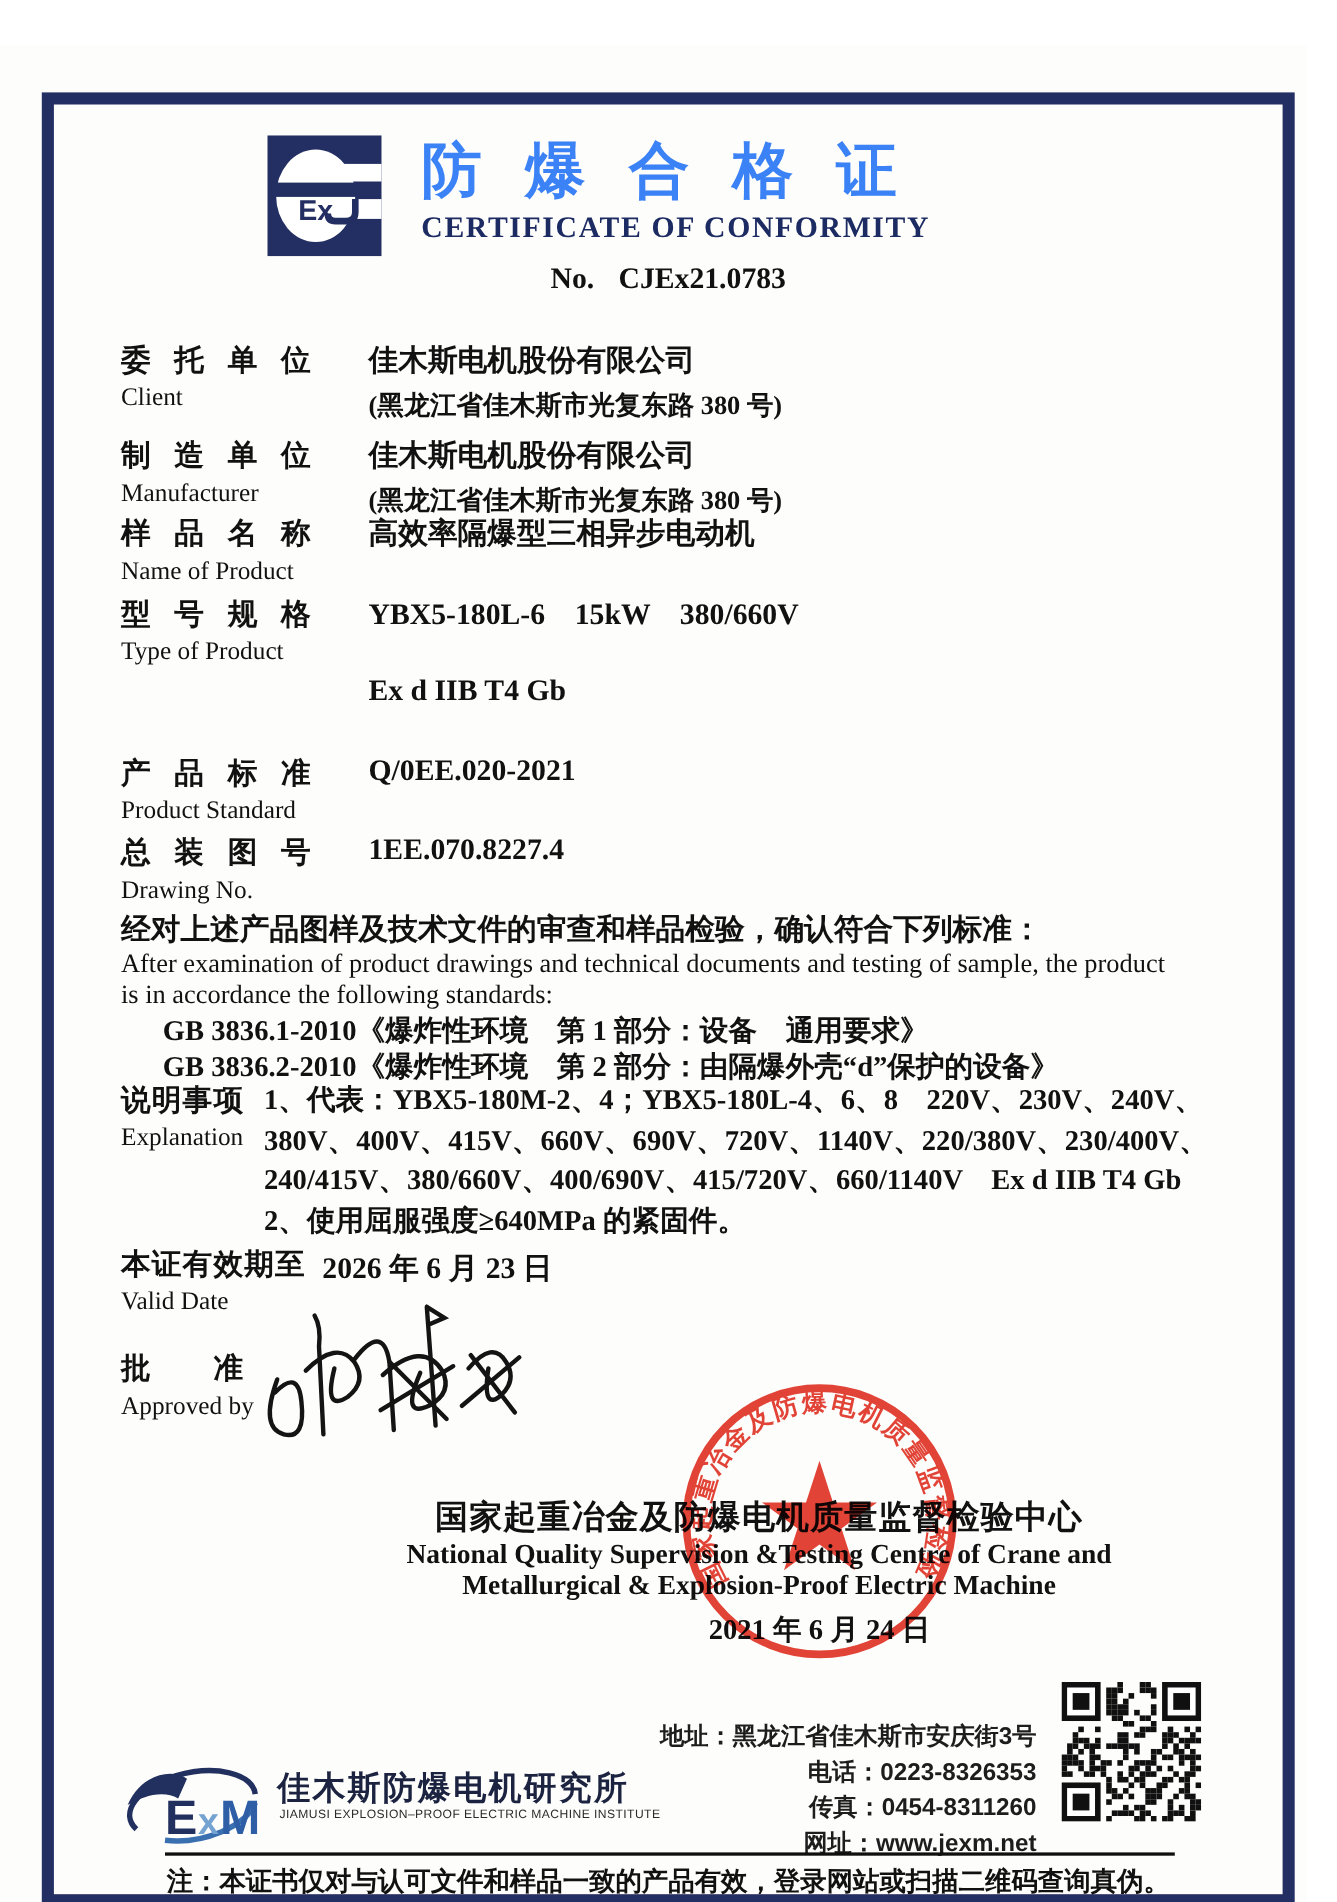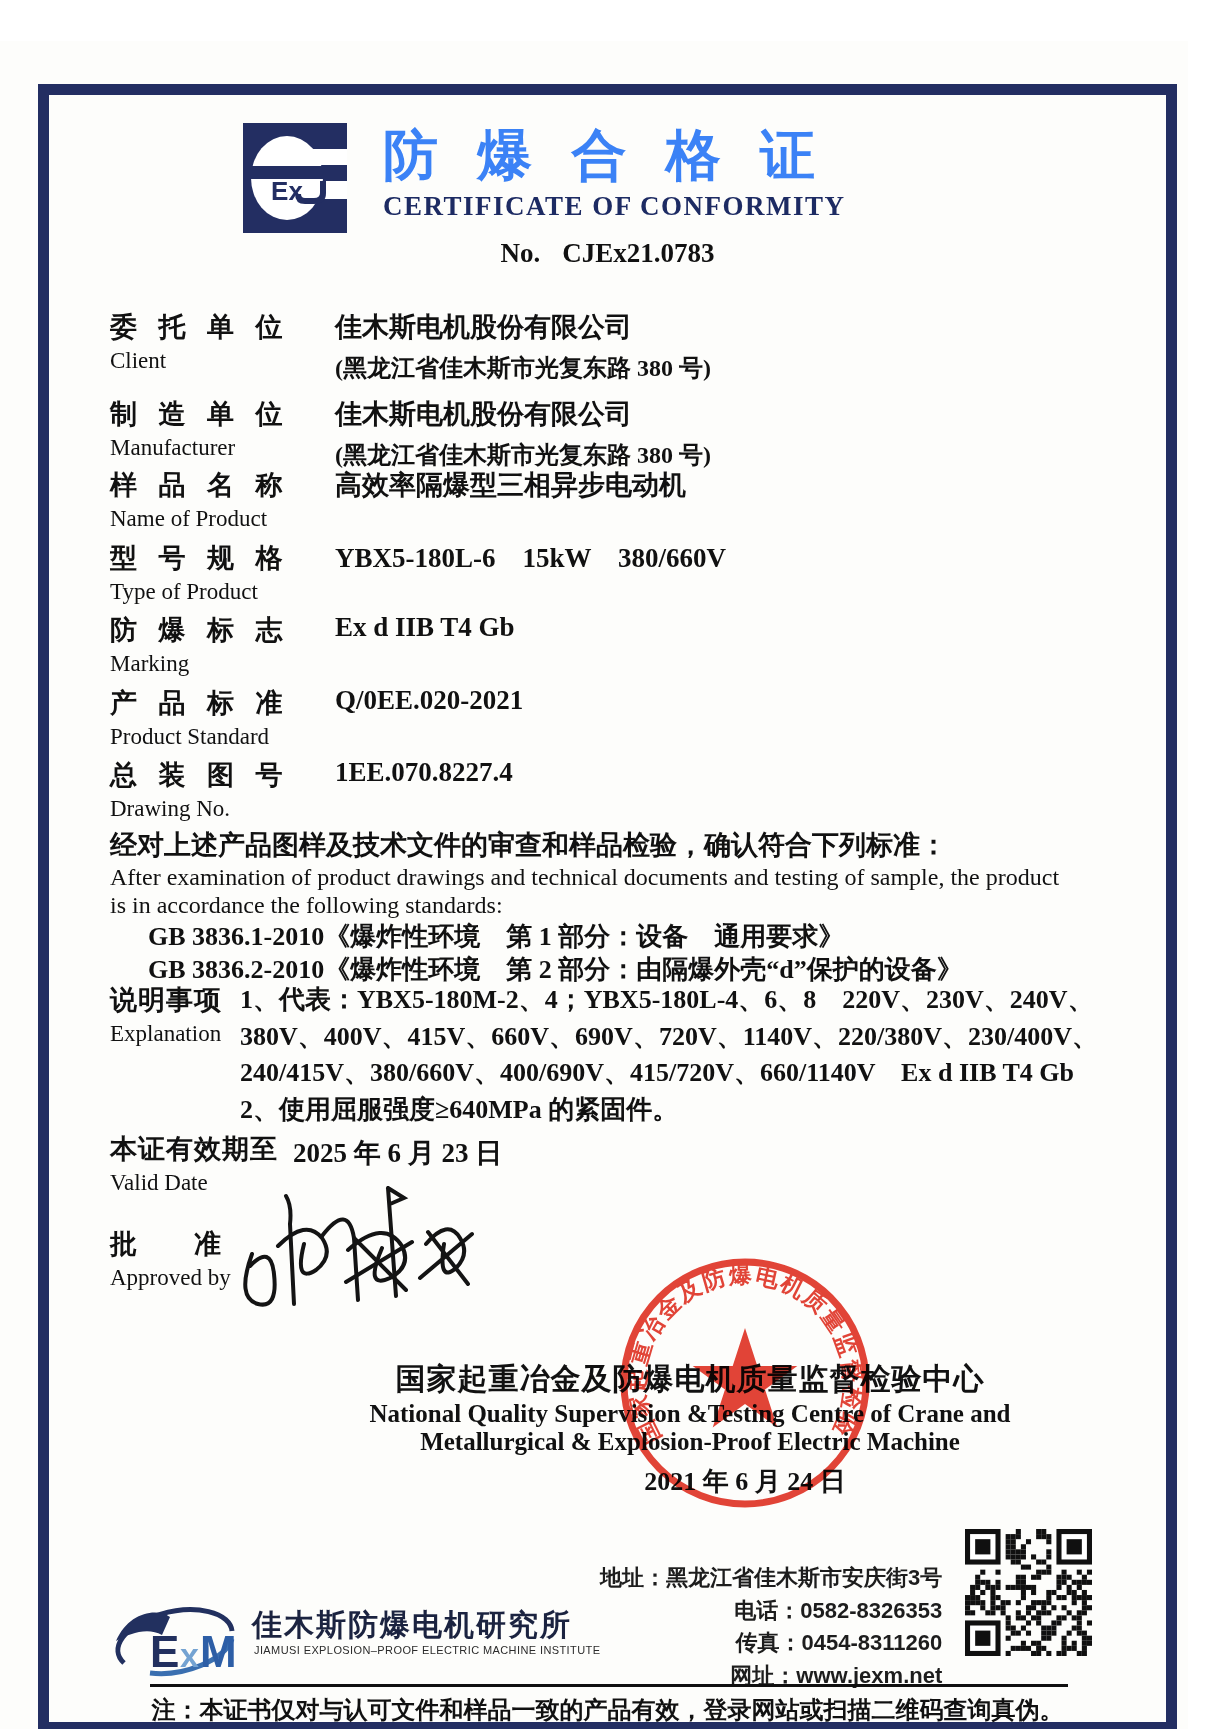--- a/index.html
+++ b/index.html
@@ -101,24 +101,20 @@
   </div>
 
   <div class="abs field-label" style="top:499px">
     <div class="row-label-cn">型 号 规 格</div>
     <div class="row-label-en">Type of Product</div>
   </div>
   <div class="abs field-value" style="top:499px">
     <div class="main">YBX5-180L-6　15kW　380/660V</div>
   </div>
 
-  <div class="abs field-label" style="top:571px">
-    <div class="row-label-cn">防 爆 标 志</div>
-    <div class="row-label-en">Marking</div>
-  </div>
   <div class="abs field-value" style="top:571px">
     <div class="main">Ex d IIB T4 Gb</div>
   </div>
 
   <div class="abs field-label" style="top:644px">
     <div class="row-label-cn">产 品 标 准</div>
     <div class="row-label-en">Product Standard</div>
   </div>
   <div class="abs field-value" style="top:644px">
     <div class="main">Q/0EE.020-2021</div>
@@ -146,21 +142,21 @@
     <div>1、代表：YBX5-180M-2、4；YBX5-180L-4、6、8　220V、230V、240V、</div>
     <div>380V、400V、415V、660V、690V、720V、1140V、220/380V、230/400V、</div>
     <div>240/415V、380/660V、400/690V、415/720V、660/1140V　Ex d IIB T4 Gb</div>
     <div>2、使用屈服强度≥640MPa 的紧固件。</div>
   </div>
 
   <div class="abs field-label" style="top:1090px">
     <div class="row-label-cn" style="letter-spacing:1px">本证有效期至</div>
     <div class="row-label-en">Valid Date</div>
   </div>
-  <div class="abs" style="left:293px;top:1094px;font-size:27px;font-weight:600;white-space:nowrap">2025 年 6 月 23 日</div>
+  <div class="abs" style="left:293px;top:1094px;font-size:27px;font-weight:600;white-space:nowrap">2026 年 6 月 23 日</div>
 
   <div class="abs field-label" style="top:1185px">
     <div class="row-label-cn" style="letter-spacing:1px">批　　准</div>
     <div class="row-label-en">Approved by</div>
   </div>
   <svg class="abs sig-svg" width="270" height="155" viewBox="0 0 270 155">
     <g fill="none" stroke="#141414" stroke-width="4" stroke-linecap="round">
       <path d="M22,88 q-16,44 6,50 q20,5 16,-30 q-3,-30 -24,-8"></path>
       <path d="M56,30 q6,10 4,28 l4,80"></path>
       <path d="M48,80 q28,-28 44,-8 q12,18 -6,32 q-22,14 -12,-26"></path>
@@ -200,21 +196,21 @@
   </svg>
 
   <div class="abs inst-cn">佳木斯防爆电机研究所</div>
   <div class="abs inst-en">JIAMUSI EXPLOSION–PROOF ELECTRIC MACHINE INSTITUTE</div>
 
   <div class="abs contact">
     <div class="c-row">
       <span>地址：</span><span>黑龙江省佳木斯市安庆街3号</span>
     </div>
     <div class="c-row">
-      <span>电话：</span><span>0582-8326353</span>
+      <span>电话：</span><span>0223-8326353</span>
     </div>
     <div class="c-row">
       <span>传真：</span><span>0454-8311260</span>
     </div>
     <div class="c-row">
       <span>网址：</span><span>www.jexm.net</span>
     </div>
   </div>
 
   <svg class="abs" id="qr" style="left:965px;top:1488px" width="127" height="127" viewBox="0 0 25 25">

